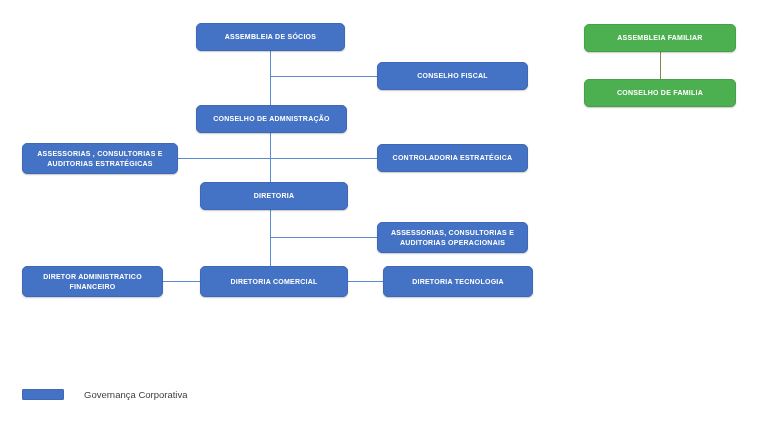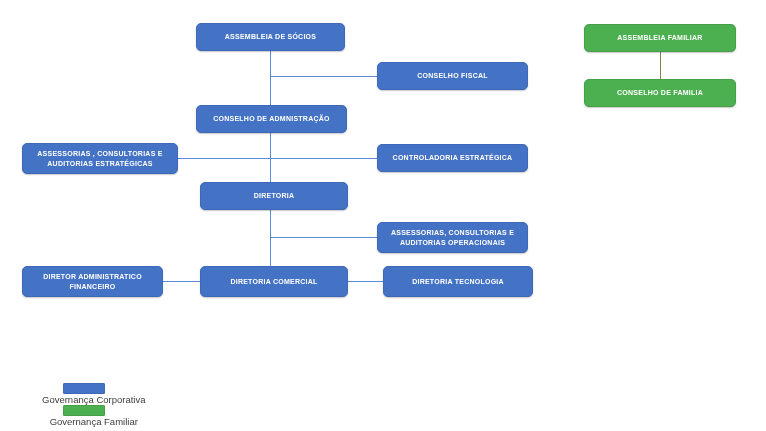--- a/index.html
+++ b/index.html
@@ -69,21 +69,20 @@
   #legend {
     position: absolute;
     left: 22px;
     top: 383px;
     z-index: 3;
   }
   .legend-row {
     display: flex;
     align-items: center;
     height: 22px;
-    flex-direction: column;
   }
   .legend-swatch {
     width: 42px;
     height: 11px;
     border-radius: 1px;
     flex: 0 0 auto;
   }
   .legend-swatch.blue  { background: #4472c4; border: 1px solid #3f69b8; box-sizing: border-box; }
   .legend-swatch.green { background: #4caf50; border: 1px solid #45a049; box-sizing: border-box; }
   .legend-label {
@@ -162,19 +161,15 @@
 
   <div class="node green" style="left:584px; top:79px; width:152px; height:28px;">
     <span>CONSELHO DE FAMILIA</span>
   </div>
 
   <div id="legend">
     <div class="legend-row">
       <div class="legend-swatch blue"></div>
       <div class="legend-label">Governança Corporativa</div>
     </div>
-    <div class="legend-row">
-      <div class="legend-swatch green"></div>
-      <div class="legend-label">Governança Familiar</div>
-    </div>
   </div>
 
 </div>
 
 </body></html>

